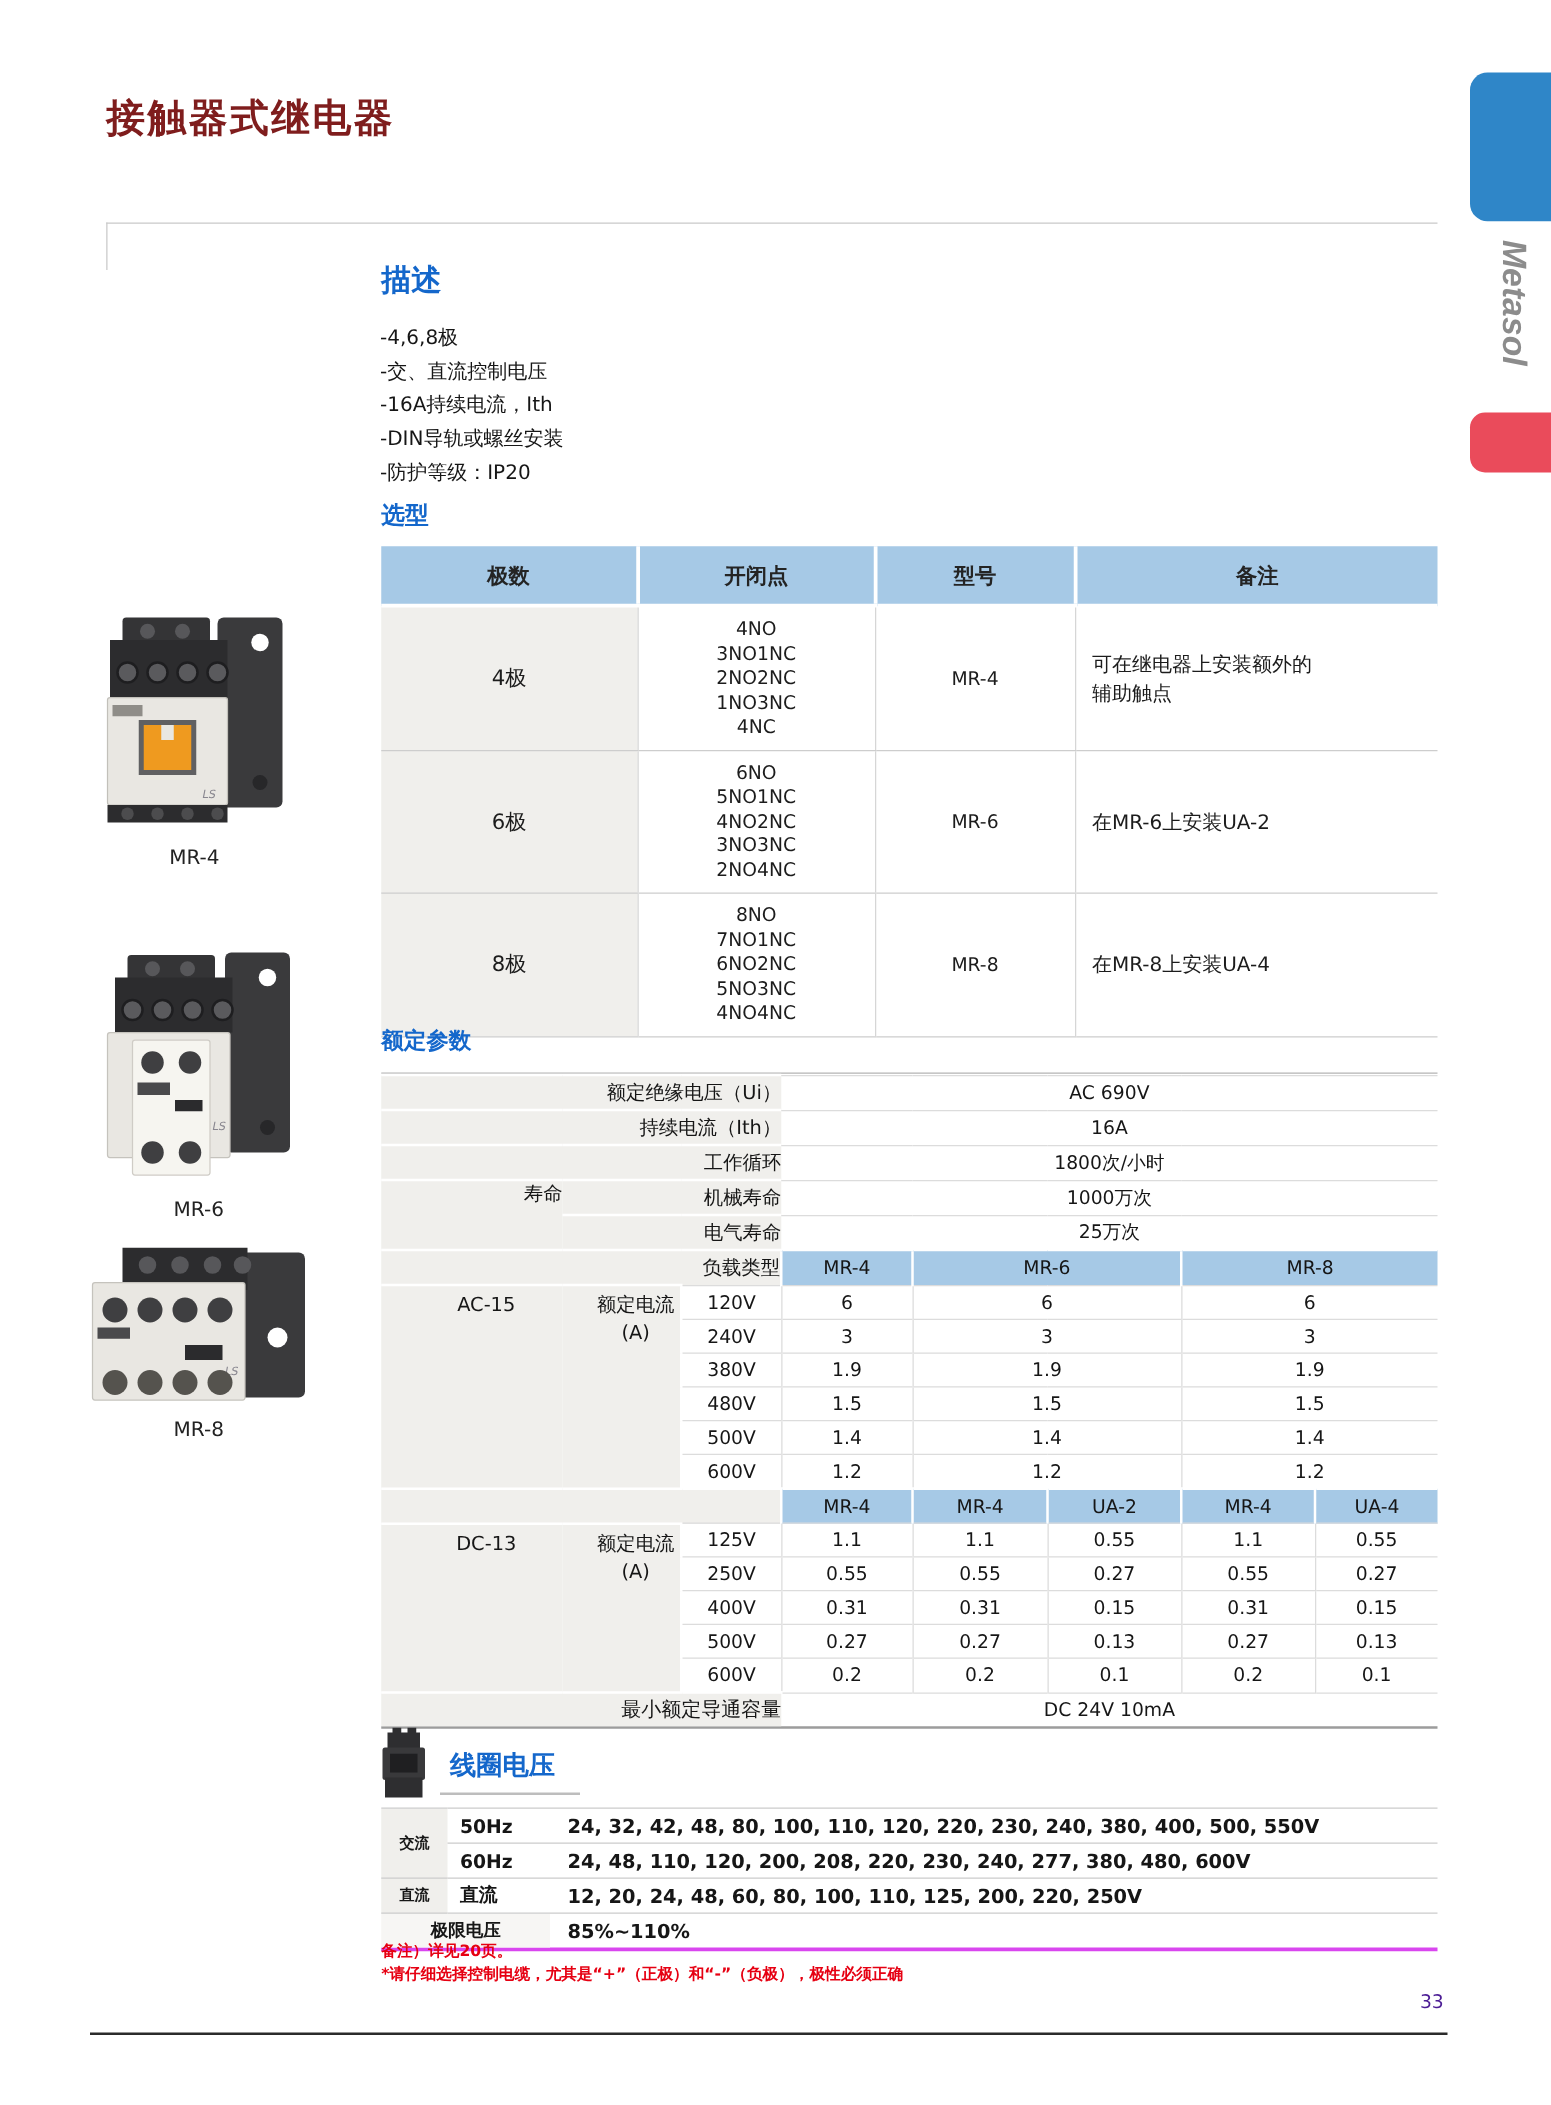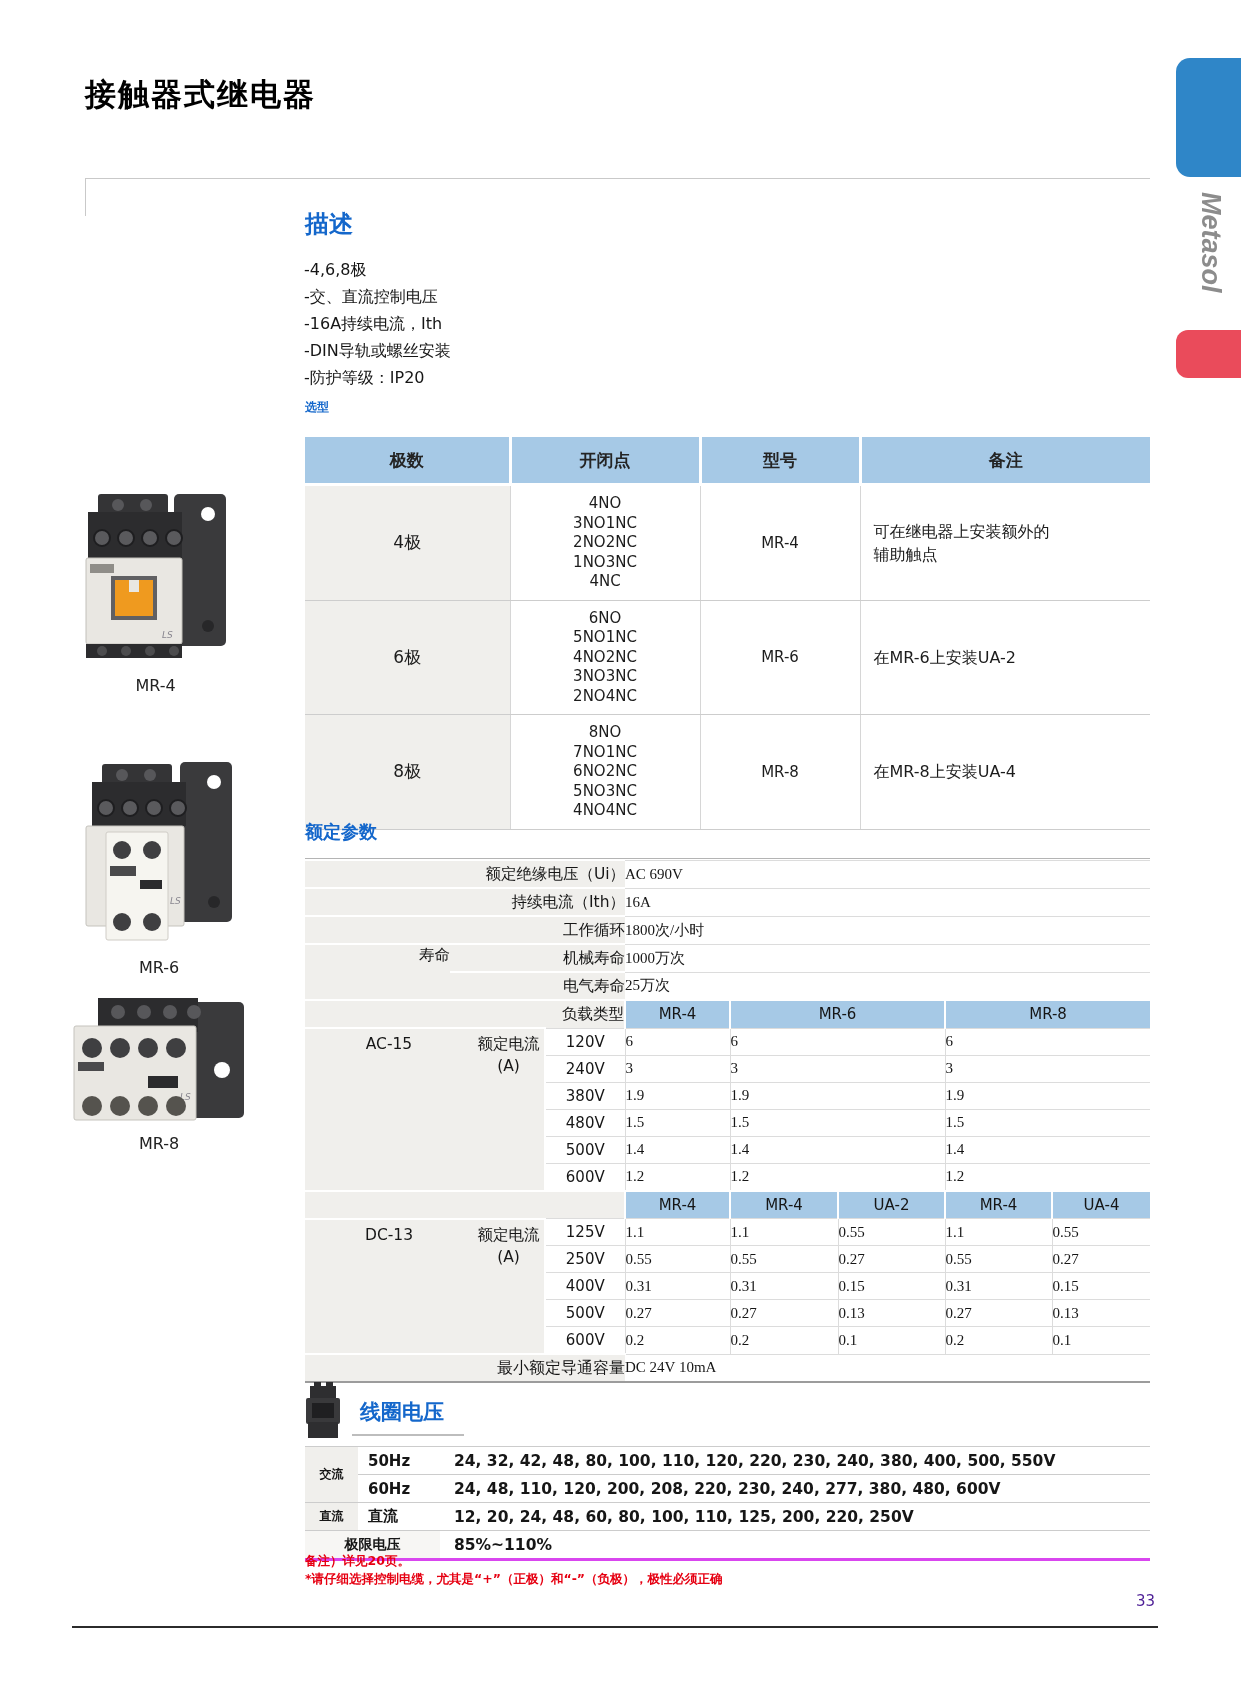--- a/index.html
+++ b/index.html
@@ -1,29 +1,29 @@
 <!DOCTYPE html>
 <html><head>
 <meta charset="utf-8">
 <style>
   html,body{margin:0;padding:0;background:#fff;}
   .page{position:relative;width:1241px;height:1684px;background:#fff;overflow:hidden;
         font-family:"DejaVu Sans","Liberation Sans",sans-serif;color:#1c1c1c;
         --accent:#1467cb;--band:#a6c9e6;--gray:#f0efec;--tabblue:#2f86c8;--tabred:#ea4b5b;--notered:#e60012;--brand:#8c8c8c;}
-  .title{position:absolute;left:85px;top:74px;font-size:31px;font-weight:bold;color:#000000;letter-spacing:2px;}
+  .title{position:absolute;left:85px;top:74px;font-size:31px;font-weight:bold;color:#7f1d1d;letter-spacing:2px;}
   .corner-h{position:absolute;left:85px;top:178px;width:1065px;height:1px;background:#c9c9c9;}
   .corner-v{position:absolute;left:85px;top:178px;width:1px;height:38px;background:#c9c9c9;}
   .tab-blue{position:absolute;left:1176px;top:58px;width:65px;height:119px;background:var(--tabblue);border-radius:14px 0 0 14px;}
   .tab-red{position:absolute;left:1176px;top:330px;width:65px;height:48px;background:var(--tabred);border-radius:12px 0 0 12px;}
   .brand-vert{position:absolute;left:1226px;top:192px;transform:rotate(90deg);transform-origin:left top;
       font-style:italic;font-weight:bold;font-size:27px;color:var(--brand);white-space:nowrap;
       font-family:"Liberation Sans","DejaVu Sans",sans-serif;}
   .h-blue{position:absolute;font-weight:bold;color:var(--accent);}
   .h-desc{left:305px;top:208px;font-size:24px;}
-  .h-sel{left:305px;top:399px;font-size:12px;}
+  .h-sel{left:305px;top:399px;font-size:19px;}
   .h-rat{left:305px;top:820px;font-size:18px;}
   .h-coil{left:360px;top:1398px;font-size:21px;}
   .coil-underline{position:absolute;left:352px;top:1434px;width:112px;height:2px;background:#bdbdbd;}
   .desc-list{position:absolute;left:304px;top:256px;font-size:16px;line-height:27px;color:#161616;}
   .fig{position:absolute;}
   .fig .cap{text-align:center;font-size:16px;color:#222;margin-top:8px;}
   
   .sel-wrap{position:absolute;left:305px;top:437px;}
   .sel-table{border-collapse:collapse;table-layout:fixed;width:845px;color:#1c1c1c;}
   .sel-table th{background:var(--band);height:44px;font-size:17px;font-weight:bold;color:#242424;border-left:3px solid #fff;border-bottom:3px solid #fff;}
@@ -32,21 +32,21 @@
   .sel-table .poles{background:var(--gray);text-align:center;font-size:17px;}
   .sel-table .contacts{text-align:center;font-size:15px;line-height:19.5px;padding:8px 0;border-left:1px solid #d6d6d6;}
   .sel-table .model{text-align:center;font-size:15px;border-left:1px solid #d6d6d6;}
   .sel-table .note{font-size:16px;padding-left:13px;line-height:23px;border-left:1px solid #d6d6d6;}
   
   .rat-wrap{position:absolute;left:305px;top:858px;border-top:1px solid #b4b4b4;border-bottom:2px solid #9c9c9c;}
   .rat-table{border-collapse:collapse;table-layout:fixed;width:845px;color:#161616;}
   .rat-table td{height:26px;padding:0;font-size:15px;}
   .rat-table .lab{background:var(--gray);text-align:right;padding-left:10px;font-size:15.5px;border-top:2px solid #fff;margin-left:20px;}
   .rat-table .grp{background:var(--gray);text-align:center;vertical-align:top;padding-top:4px;font-size:15.5px;border-top:2px solid #fff;line-height:22px;padding-left:23px;}
-  .rat-table .val{border-top:1px solid #dcdcdc;font-family:Liberation Serif, serif;}
+  .rat-table .val{text-align:center;border-top:1px solid #dcdcdc;}
   .rat-table .volt{text-align:center;border-top:1px solid #dcdcdc;border-right:1px solid #dcdcdc;border-left:2px solid #fff;}
   .rat-table .sepl{border-left:1px solid #dcdcdc;}
   .rat-table .band{background:var(--band);text-align:center;border-left:2px solid #fff;border-top:2px solid #fff;font-size:15px;height:24px;}
   
   .coil-wrap{position:absolute;left:305px;top:1446px;border-bottom:3px solid #d946ef;font-weight:bold;}
   .coil-table{border-collapse:collapse;table-layout:fixed;width:845px;color:#161616;}
   .coil-table td{height:27px;border-top:1px solid #ccc;padding:0;}
   .coil-table .cg{background:var(--gray);font-size:12px;text-align:center;}
   .coil-table .cf{font-size:15px;text-align:left;padding-left:10px;}
   .coil-table .cv{font-size:15.5px;padding-left:14px;}

